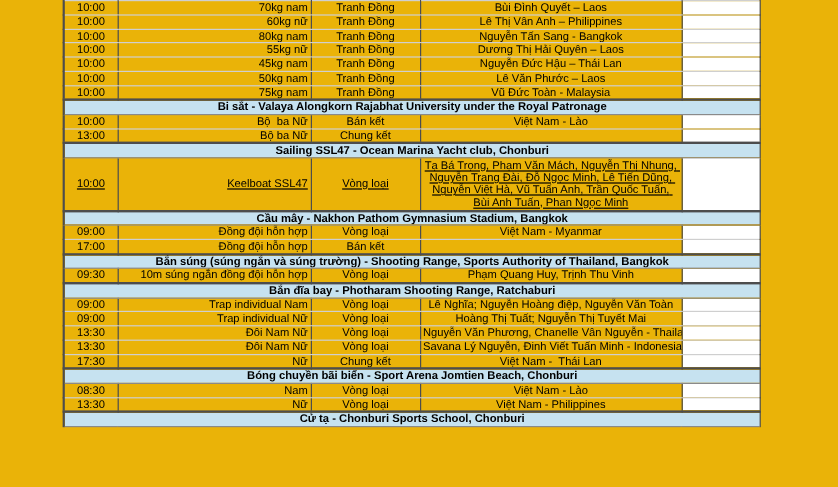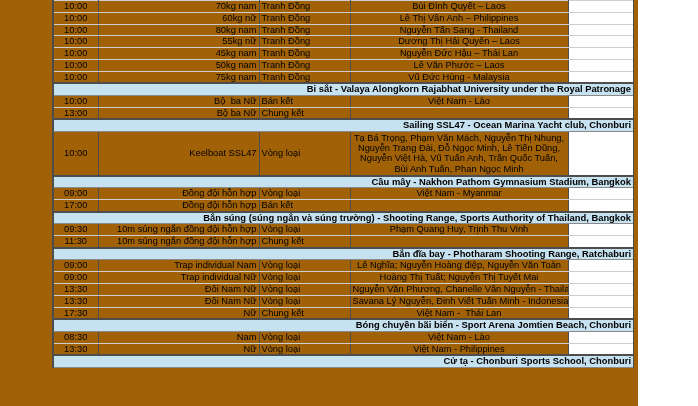--- a/index.html
+++ b/index.html
@@ -8,21 +8,21 @@
     --grid-light:#cfcfcf;
     --ink:#000000;
   }
   *{box-sizing:border-box;}
   html,body{margin:0;padding:0;background:#ffffff;}
   body{
     width:698px;height:406px;overflow:hidden;
     font-family:"Liberation Sans","DejaVu Sans",sans-serif;
     color:var(--ink);
   }
-  .page{position:relative;width:638px;height:406px;background:#a16207;overflow:hidden;}
+  .page{position:relative;width:698px;height:406px;background:#eab308;overflow:hidden;}
   .table-wrap{position:absolute;left:52px;top:0;width:582px;height:406px;overflow:hidden;}
   table.schedule{
     border-collapse:collapse;table-layout:fixed;width:581px;
     border-left:2px solid var(--border-dark);
     border-right:2px solid var(--border-dark);
   }
   col.c-time{width:45px;}
   col.c-event{width:161px;}
   col.c-round{width:91px;}
   col.c-part{width:218px;}
@@ -35,30 +35,30 @@
     vertical-align:middle;
     overflow:hidden;
     white-space:pre;
     border-left:1.5px solid var(--border-dark);
     border-right:1.5px solid var(--border-dark);
     border-top:1px solid var(--grid-light);
     border-bottom:1px solid var(--grid-light);
   }
   td.col-time{text-align:center;padding:0 1px;}
   td.col-event{text-align:right;}
-  td.col-round{margin-left:36px;}
+  td.col-round{text-align:center;margin-left:36px;}
   td.col-part{text-align:center;}
   td.col-result{background:#ffffff;}
-  tr.tall td{height:42px;}
+  tr.tall td{height:42px;text-decoration:underline;}
   tr.tall td.col-part{white-space:pre-wrap;line-height:10.2px;padding:1px 2px;}
   td.section-cell{
     background:var(--band);
     font-weight:bold;
     font-size:9.4px;
-    text-align:right;
+    text-align:center;
     border-top:2px solid var(--border-dark);
     border-bottom:1px solid #8a8a8a;
     border-left:2px solid var(--border-dark);
     border-right:2px solid var(--border-dark);
   }
 </style>
 </head>
 <body>
 
 <div class="page">
@@ -83,21 +83,21 @@
             <td class="col-time">10:00</td>
             <td class="col-event">60kg nữ</td>
             <td class="col-round">Tranh Đồng</td>
             <td class="col-part">Lê Thị Vân Anh – Philippines</td>
             <td class="col-result"></td>
           </tr>
           <tr>
             <td class="col-time">10:00</td>
             <td class="col-event">80kg nam</td>
             <td class="col-round">Tranh Đồng</td>
-            <td class="col-part">Nguyễn Tấn Sang - Thailand</td>
+            <td class="col-part">Nguyễn Tấn Sang - Bangkok</td>
             <td class="col-result"></td>
           </tr>
           <tr>
             <td class="col-time">10:00</td>
             <td class="col-event">55kg nữ</td>
             <td class="col-round">Tranh Đồng</td>
             <td class="col-part">Dương Thị Hải Quyên – Laos</td>
             <td class="col-result"></td>
           </tr>
           <tr>
@@ -111,21 +111,21 @@
             <td class="col-time">10:00</td>
             <td class="col-event">50kg nam</td>
             <td class="col-round">Tranh Đồng</td>
             <td class="col-part">Lê Văn Phước – Laos</td>
             <td class="col-result"></td>
           </tr>
           <tr>
             <td class="col-time">10:00</td>
             <td class="col-event">75kg nam</td>
             <td class="col-round">Tranh Đồng</td>
-            <td class="col-part">Vũ Đức Hùng - Malaysia</td>
+            <td class="col-part">Vũ Đức Toàn - Malaysia</td>
             <td class="col-result"></td>
           </tr>
           <tr>
             <td colspan="5" class="section-cell">Bi sắt - Valaya Alongkorn Rajabhat University under the Royal Patronage</td>
           </tr>
           <tr>
             <td class="col-time">10:00</td>
             <td class="col-event">Bộ  ba Nữ</td>
             <td class="col-round">Bán kết</td>
             <td class="col-part">Việt Nam - Lào</td>
@@ -166,27 +166,20 @@
             <td class="col-result"></td>
           </tr>
           <tr>
             <td colspan="5" class="section-cell">Bắn súng (súng ngắn và súng trường) - Shooting Range, Sports Authority of Thailand, Bangkok</td>
           </tr>
           <tr>
             <td class="col-time">09:30</td>
             <td class="col-event">10m súng ngắn đồng đội hỗn hợp</td>
             <td class="col-round">Vòng loại</td>
             <td class="col-part">Phạm Quang Huy, Trịnh Thu Vinh</td>
-            <td class="col-result"></td>
-          </tr>
-          <tr>
-            <td class="col-time">11:30</td>
-            <td class="col-event">10m súng ngắn đồng đội hỗn hợp</td>
-            <td class="col-round">Chung kết</td>
-            <td class="col-part"></td>
             <td class="col-result"></td>
           </tr>
           <tr>
             <td colspan="5" class="section-cell">Bắn đĩa bay - Photharam Shooting Range, Ratchaburi</td>
           </tr>
           <tr>
             <td class="col-time">09:00</td>
             <td class="col-event">Trap individual Nam</td>
             <td class="col-round">Vòng loại</td>
             <td class="col-part">Lê Nghĩa; Nguyễn Hoàng điệp, Nguyễn Văn Toàn</td>

